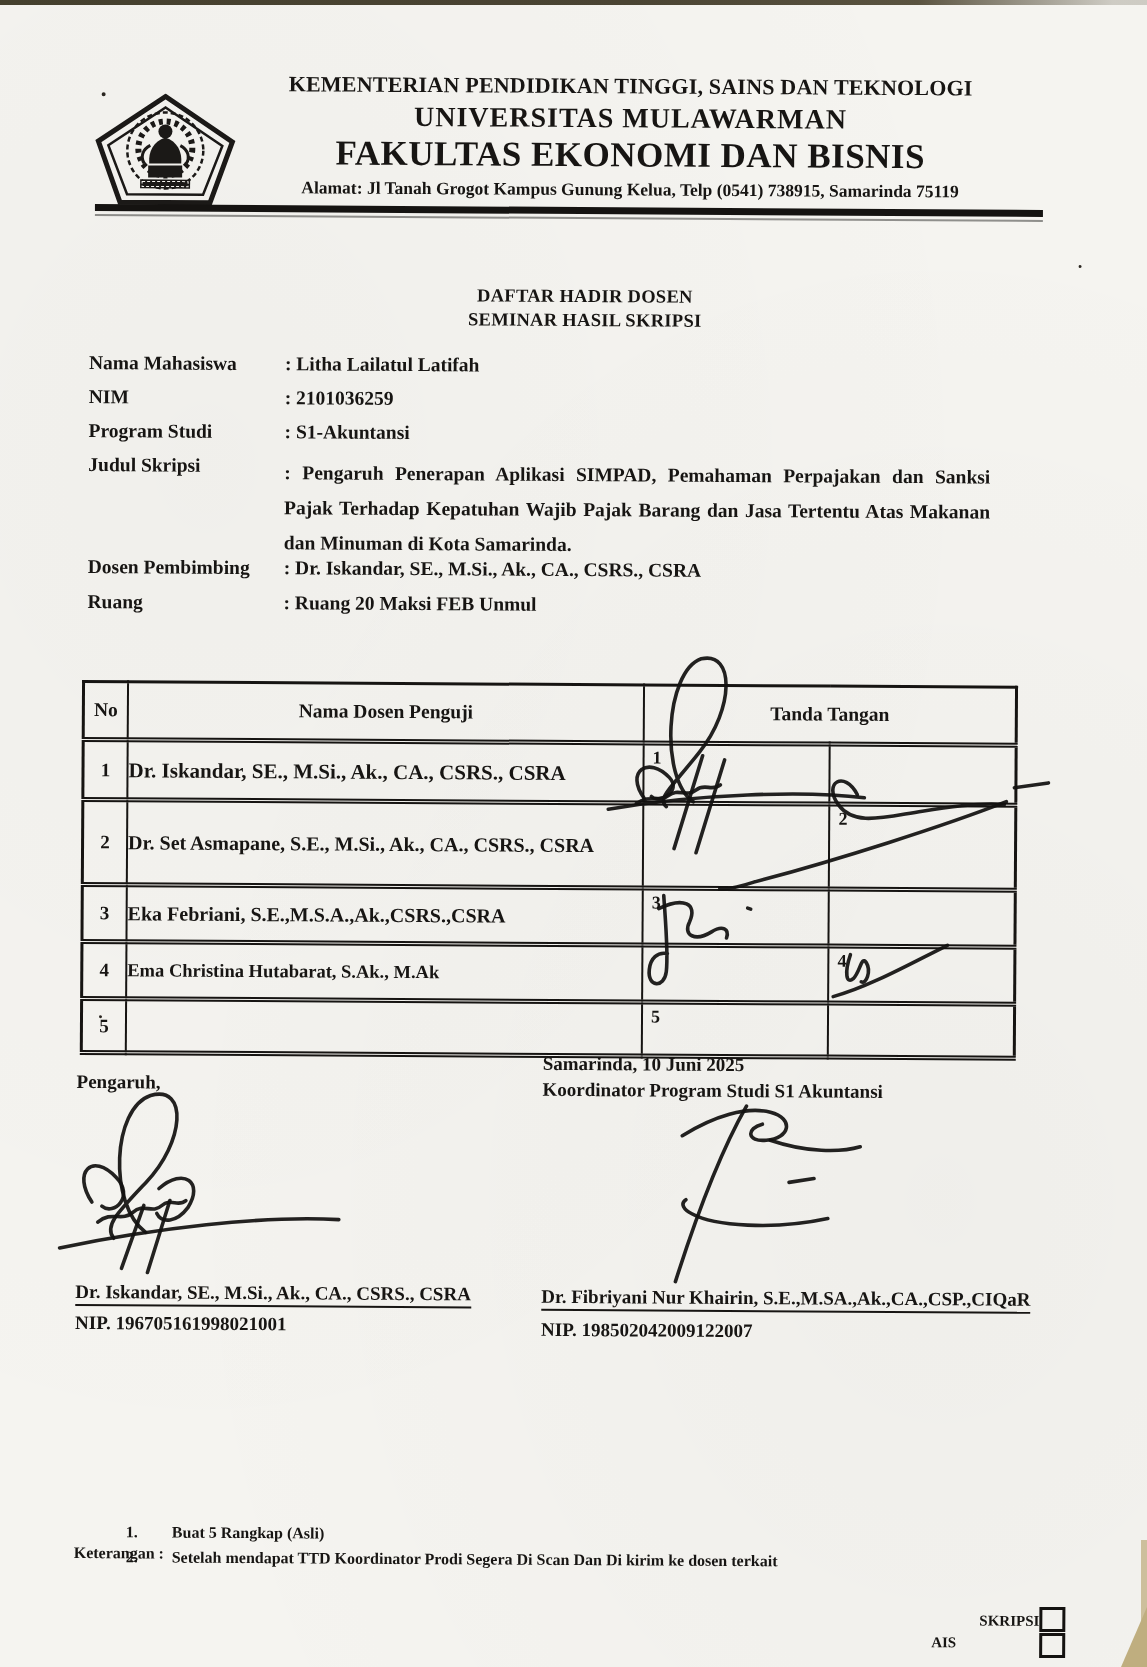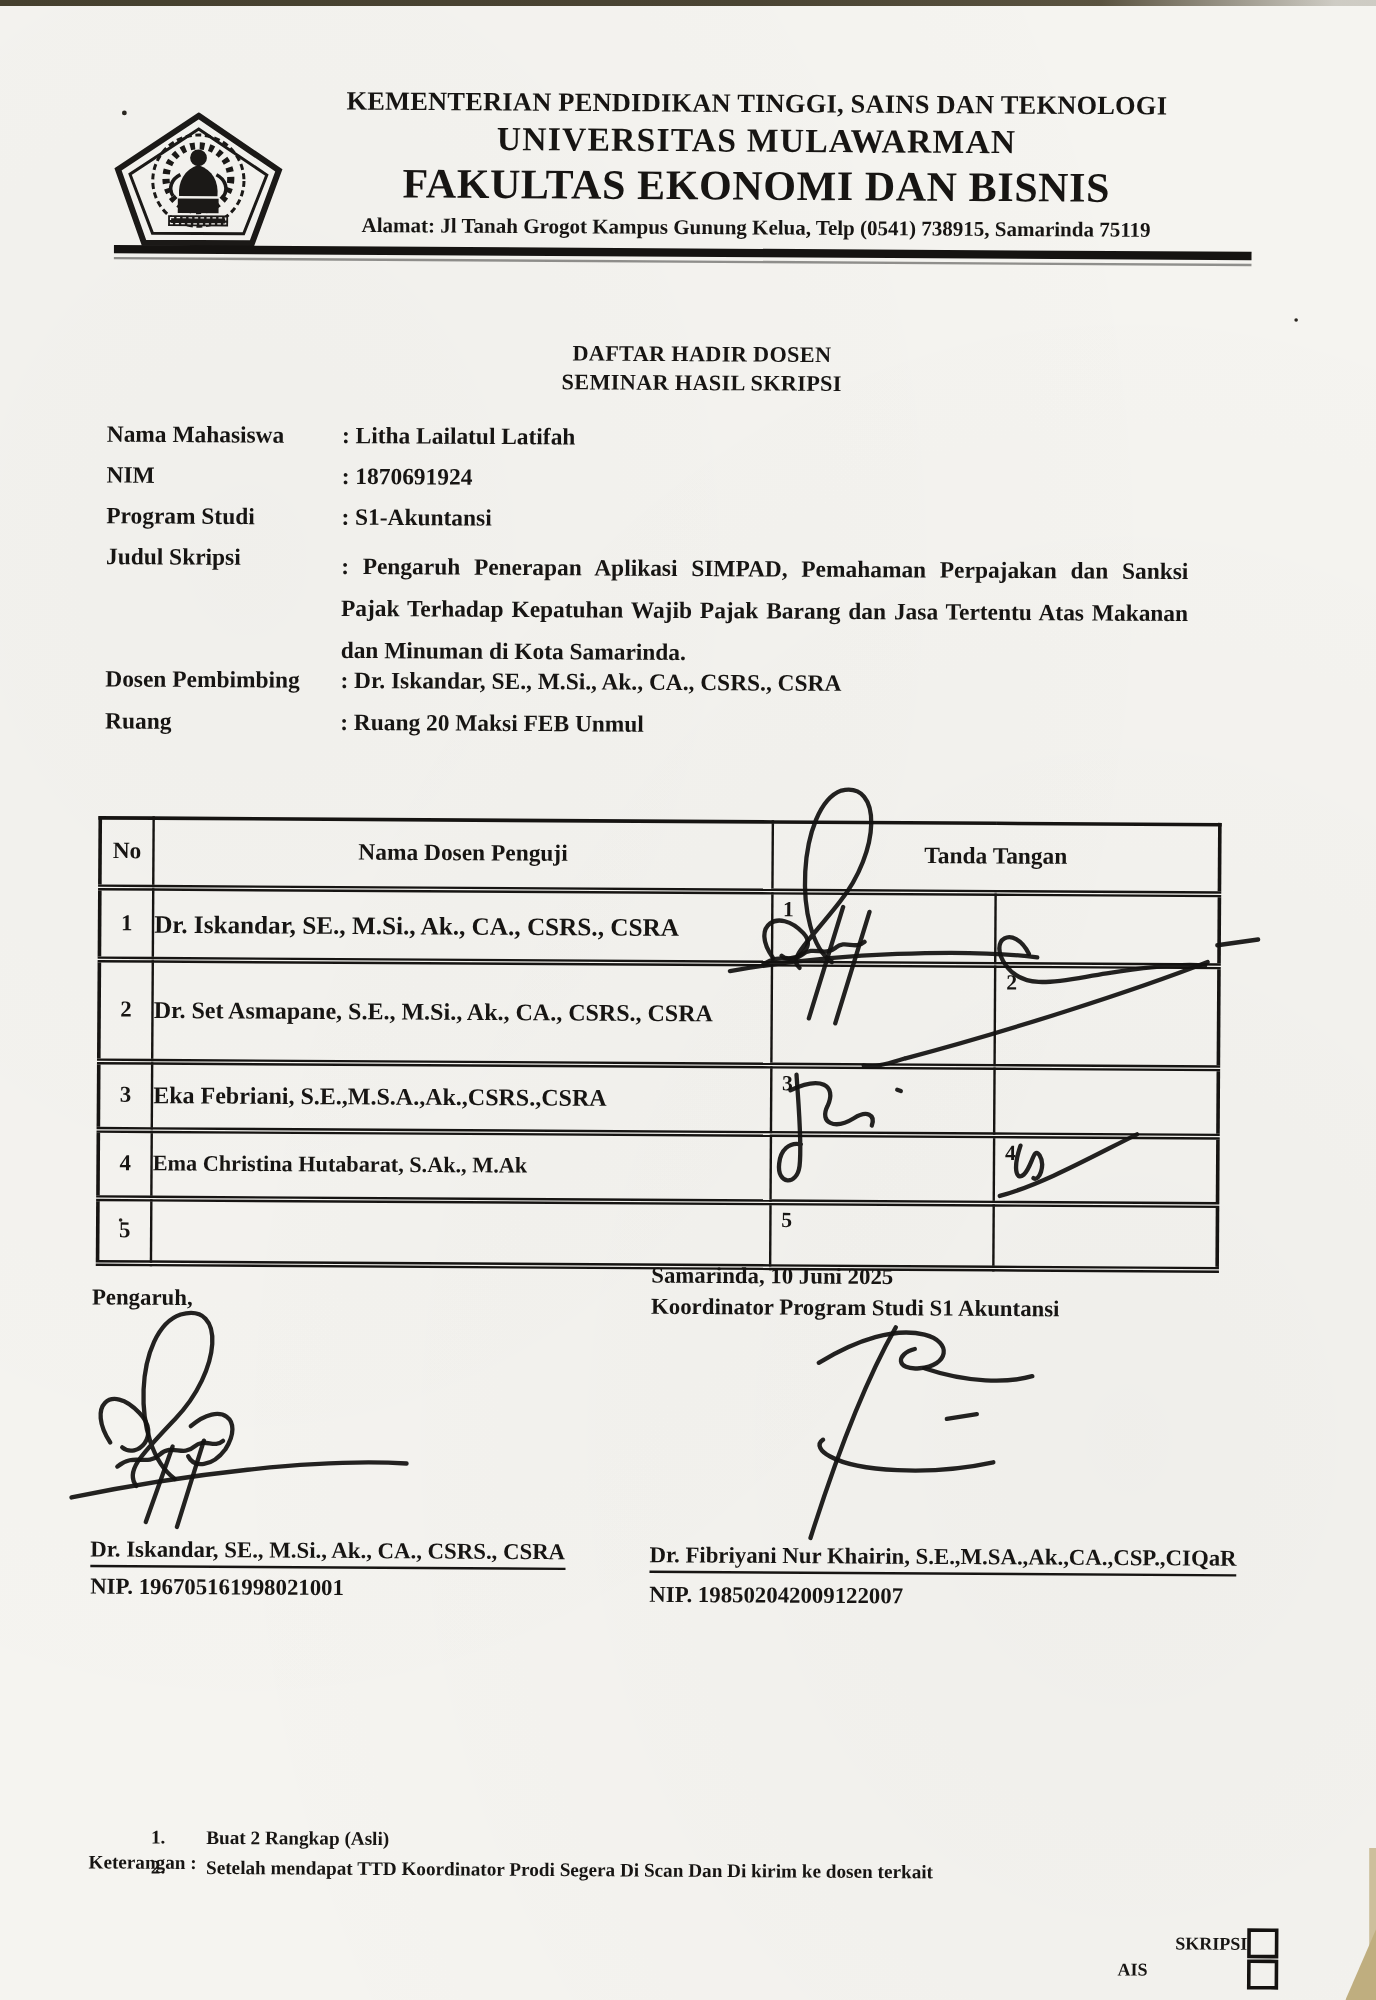--- a/index.html
+++ b/index.html
@@ -94,21 +94,21 @@
       <div>DAFTAR HADIR DOSEN</div>
       <div>SEMINAR HASIL SKRIPSI</div>
     </div>
 
     <div class="abs field" style="top:352px;">
       <span class="lab">Nama Mahasiswa</span>
       <span class="val">: Litha Lailatul Latifah</span>
     </div>
     <div class="abs field" style="top:386px;">
       <span class="lab">NIM</span>
-      <span class="val">: 1870691924</span>
+      <span class="val">: 2101036259</span>
     </div>
     <div class="abs field" style="top:420px;">
       <span class="lab">Program Studi</span>
       <span class="val">: S1-Akuntansi</span>
     </div>
     <div class="abs field" style="top:454px;">
       <span class="lab">Judul Skripsi</span>
       <span class="val just">: Pengaruh Penerapan Aplikasi SIMPAD, Pemahaman Perpajakan dan Sanksi Pajak Terhadap Kepatuhan Wajib Pajak Barang dan Jasa Tertentu Atas Makanan dan Minuman di Kota Samarinda.</span>
     </div>
     <div class="abs field" style="top:556px;">
@@ -216,21 +216,21 @@
     <div class="abs so" style="left:82px;top:1071px;">Pengaruh,</div>
 
     <div class="abs so uline" style="left:82px;top:1281px;">Dr. Iskandar, SE., M.Si., Ak., CA., CSRS., CSRA</div>
     <div class="abs so" style="left:82px;top:1312px;">NIP. 196705161998021001</div>
 
     <div class="abs so uline" style="left:548px;top:1283px;">Dr. Fibriyani Nur Khairin, S.E.,M.SA.,Ak.,CA.,CSP.,CIQaR</div>
     <div class="abs so" style="left:548px;top:1316px;">NIP. 198502042009122007</div>
 
     <div class="abs note-h" style="left:82px;top:1544px;">Keterangan :</div>
     <div class="abs note-n" style="left:134px;top:1523px;">1.</div>
-    <div class="abs note-t" style="left:180px;top:1523px;">Buat 2 Rangkap (Asli)</div>
+    <div class="abs note-t" style="left:180px;top:1523px;">Buat 5 Rangkap (Asli)</div>
     <div class="abs note-n" style="left:134px;top:1548px;">2.</div>
     <div class="abs note-t" style="left:180px;top:1548px;">Setelah mendapat TTD Koordinator Prodi Segera Di Scan Dan Di kirim ke dosen terkait</div>
 
     <div class="abs stamp-lab" style="left:988px;top:1607px;">SKRIPSI</div>
     <div class="abs stamp-lab" style="left:940px;top:1629px;">AIS</div>
     <div class="cbox" style="left:1048px;top:1601px;"></div>
     <div class="cbox" style="left:1048px;top:1627px;"></div>
 
     <div class="speck" style="left:101px;top:92px;width:4px;height:4px;"></div>
     <div class="speck" style="left:1079px;top:259px;width:3px;height:3px;"></div>

